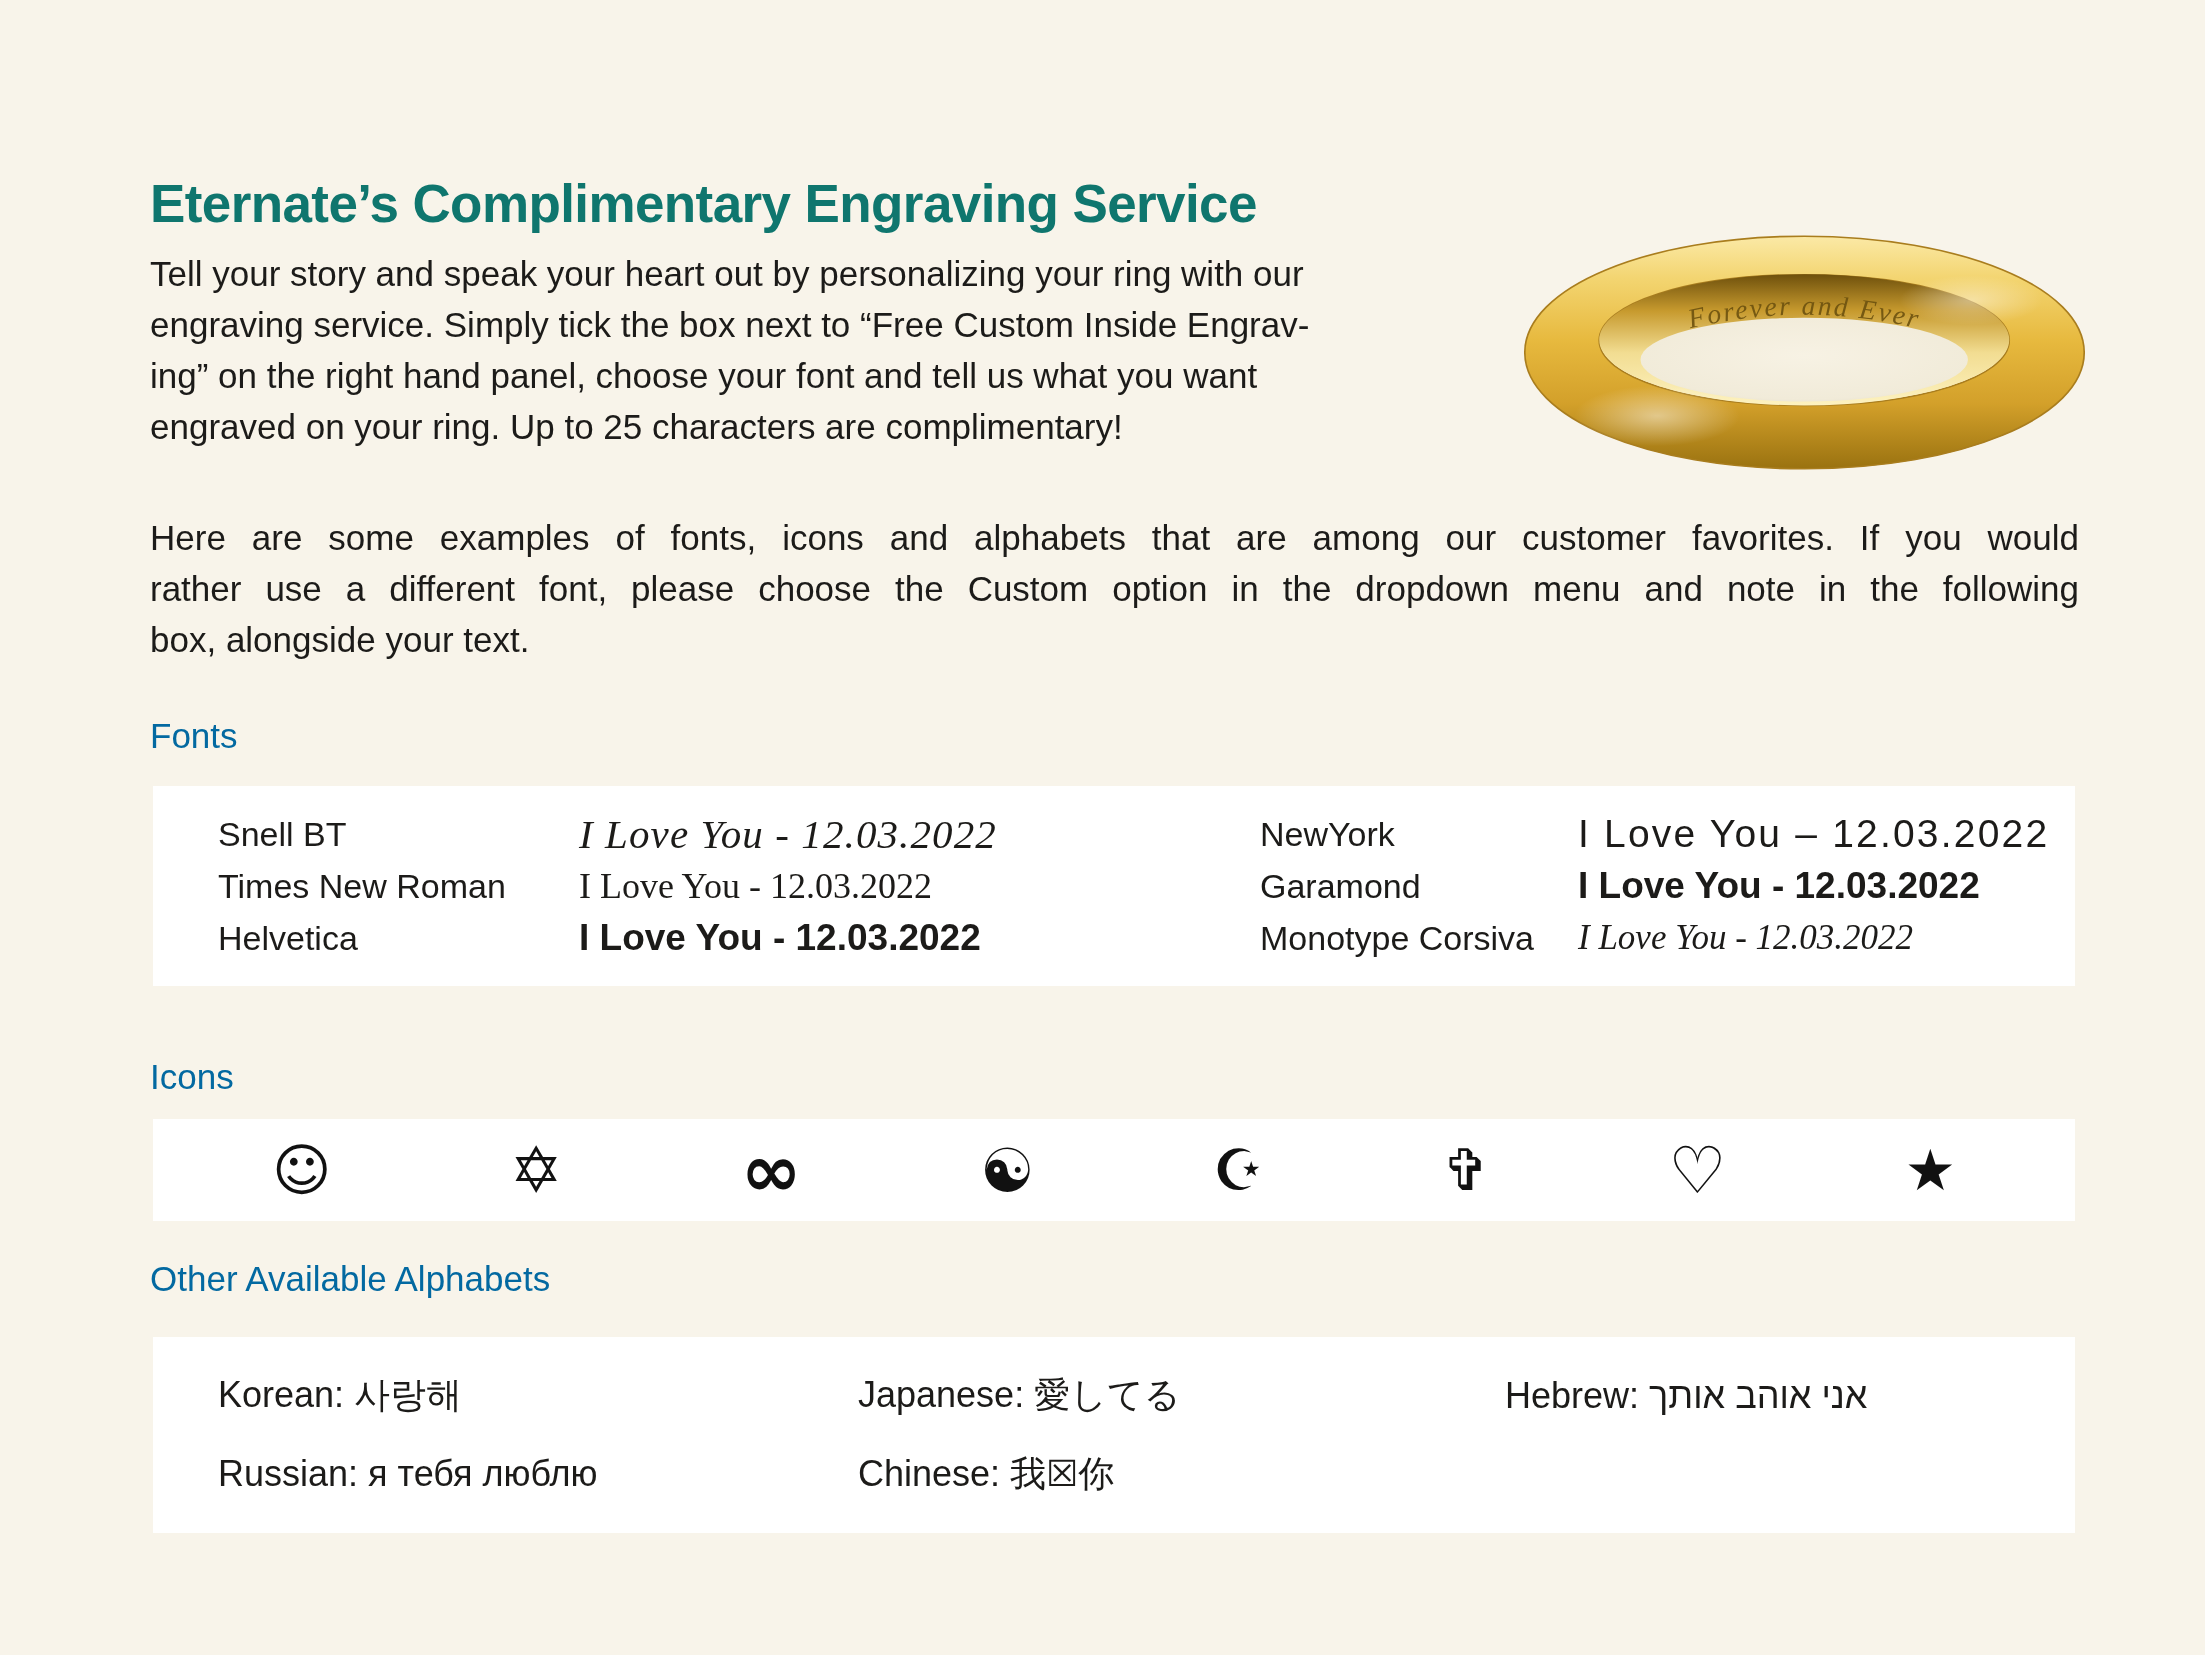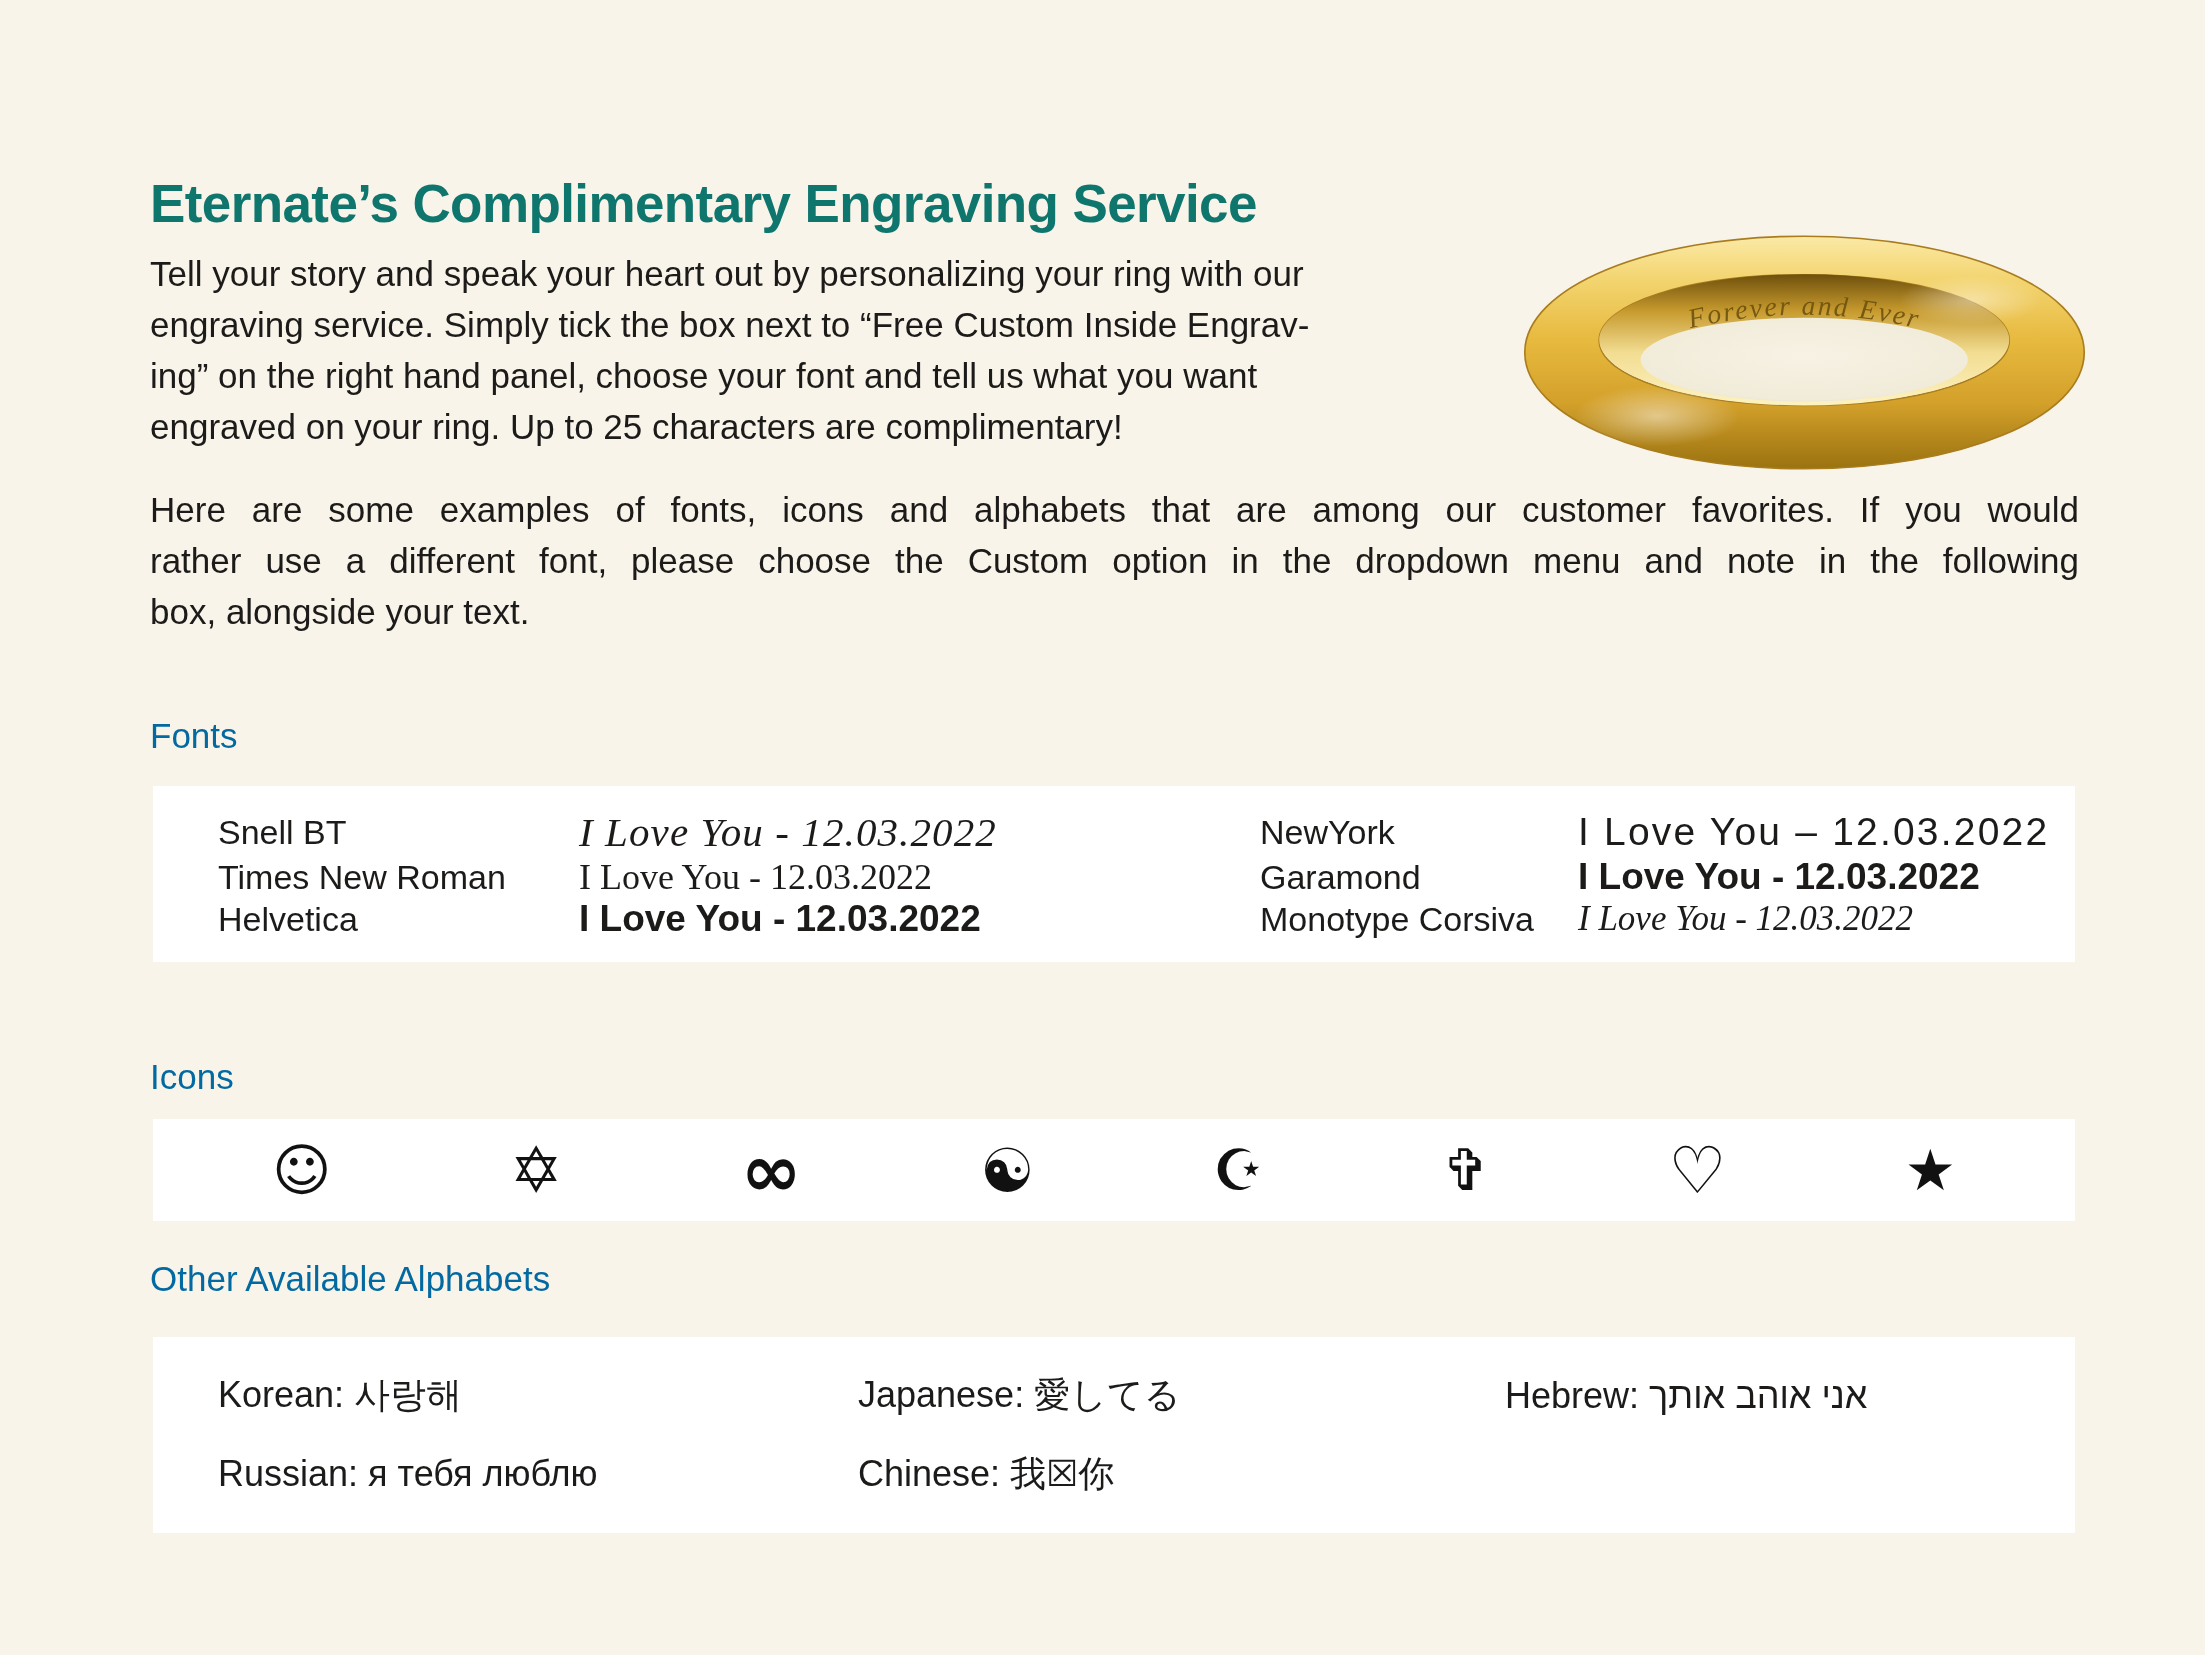--- a/index.html
+++ b/index.html
@@ -10,28 +10,28 @@
     color:#1c1b19;
     position:relative;
     overflow:hidden;
   }
   .page-title{
     position:absolute;left:150px;top:137px;
     font-size:53px;font-weight:600;letter-spacing:-0.6px;color:#0f766e;
   }
   .para{font-size:35px;line-height:51px;color:#1c1b19;}
   .intro{position:absolute;left:150px;top:248px;width:1367px;}
-  .note{position:absolute;left:150px;top:484px;width:1929px;}
+  .note{position:absolute;left:150px;top:512px;width:1929px;}
   .note .line:not(:last-child){text-align:justify;text-align-last:justify;}
   .section-label{
     position:absolute;left:150px;
     font-size:35px;font-weight:500;color:#0369a1;
   }
   .panel{position:absolute;left:153px;width:1922px;background:#ffffff;}
-  .fonts-panel{top:786px;height:176px;
+  .fonts-panel{top:786px;height:200px;
     display:grid;grid-template-columns:361px 681px 318px auto;
     grid-auto-rows:1fr;align-items:center;
     padding:22px 0 22px 65px;box-sizing:border-box;}
   .font-name{font-size:34px;font-weight:500;}
   .font-sample{font-size:36px;}
   .sample-snell{font-family:"Liberation Serif",serif;font-style:italic;font-size:41px;letter-spacing:1.1px;}
   .sample-times{font-family:"Liberation Serif",serif;font-size:36px;}
   .sample-helvetica{font-family:"Liberation Sans",sans-serif;font-weight:700;font-size:37px;}
   .sample-newyork{font-family:Liberation Sans, sans-serif;font-size:39px;letter-spacing:2.2px;}
   .sample-garamond{font-family:"Liberation Sans",sans-serif;font-weight:700;font-size:37px;}

